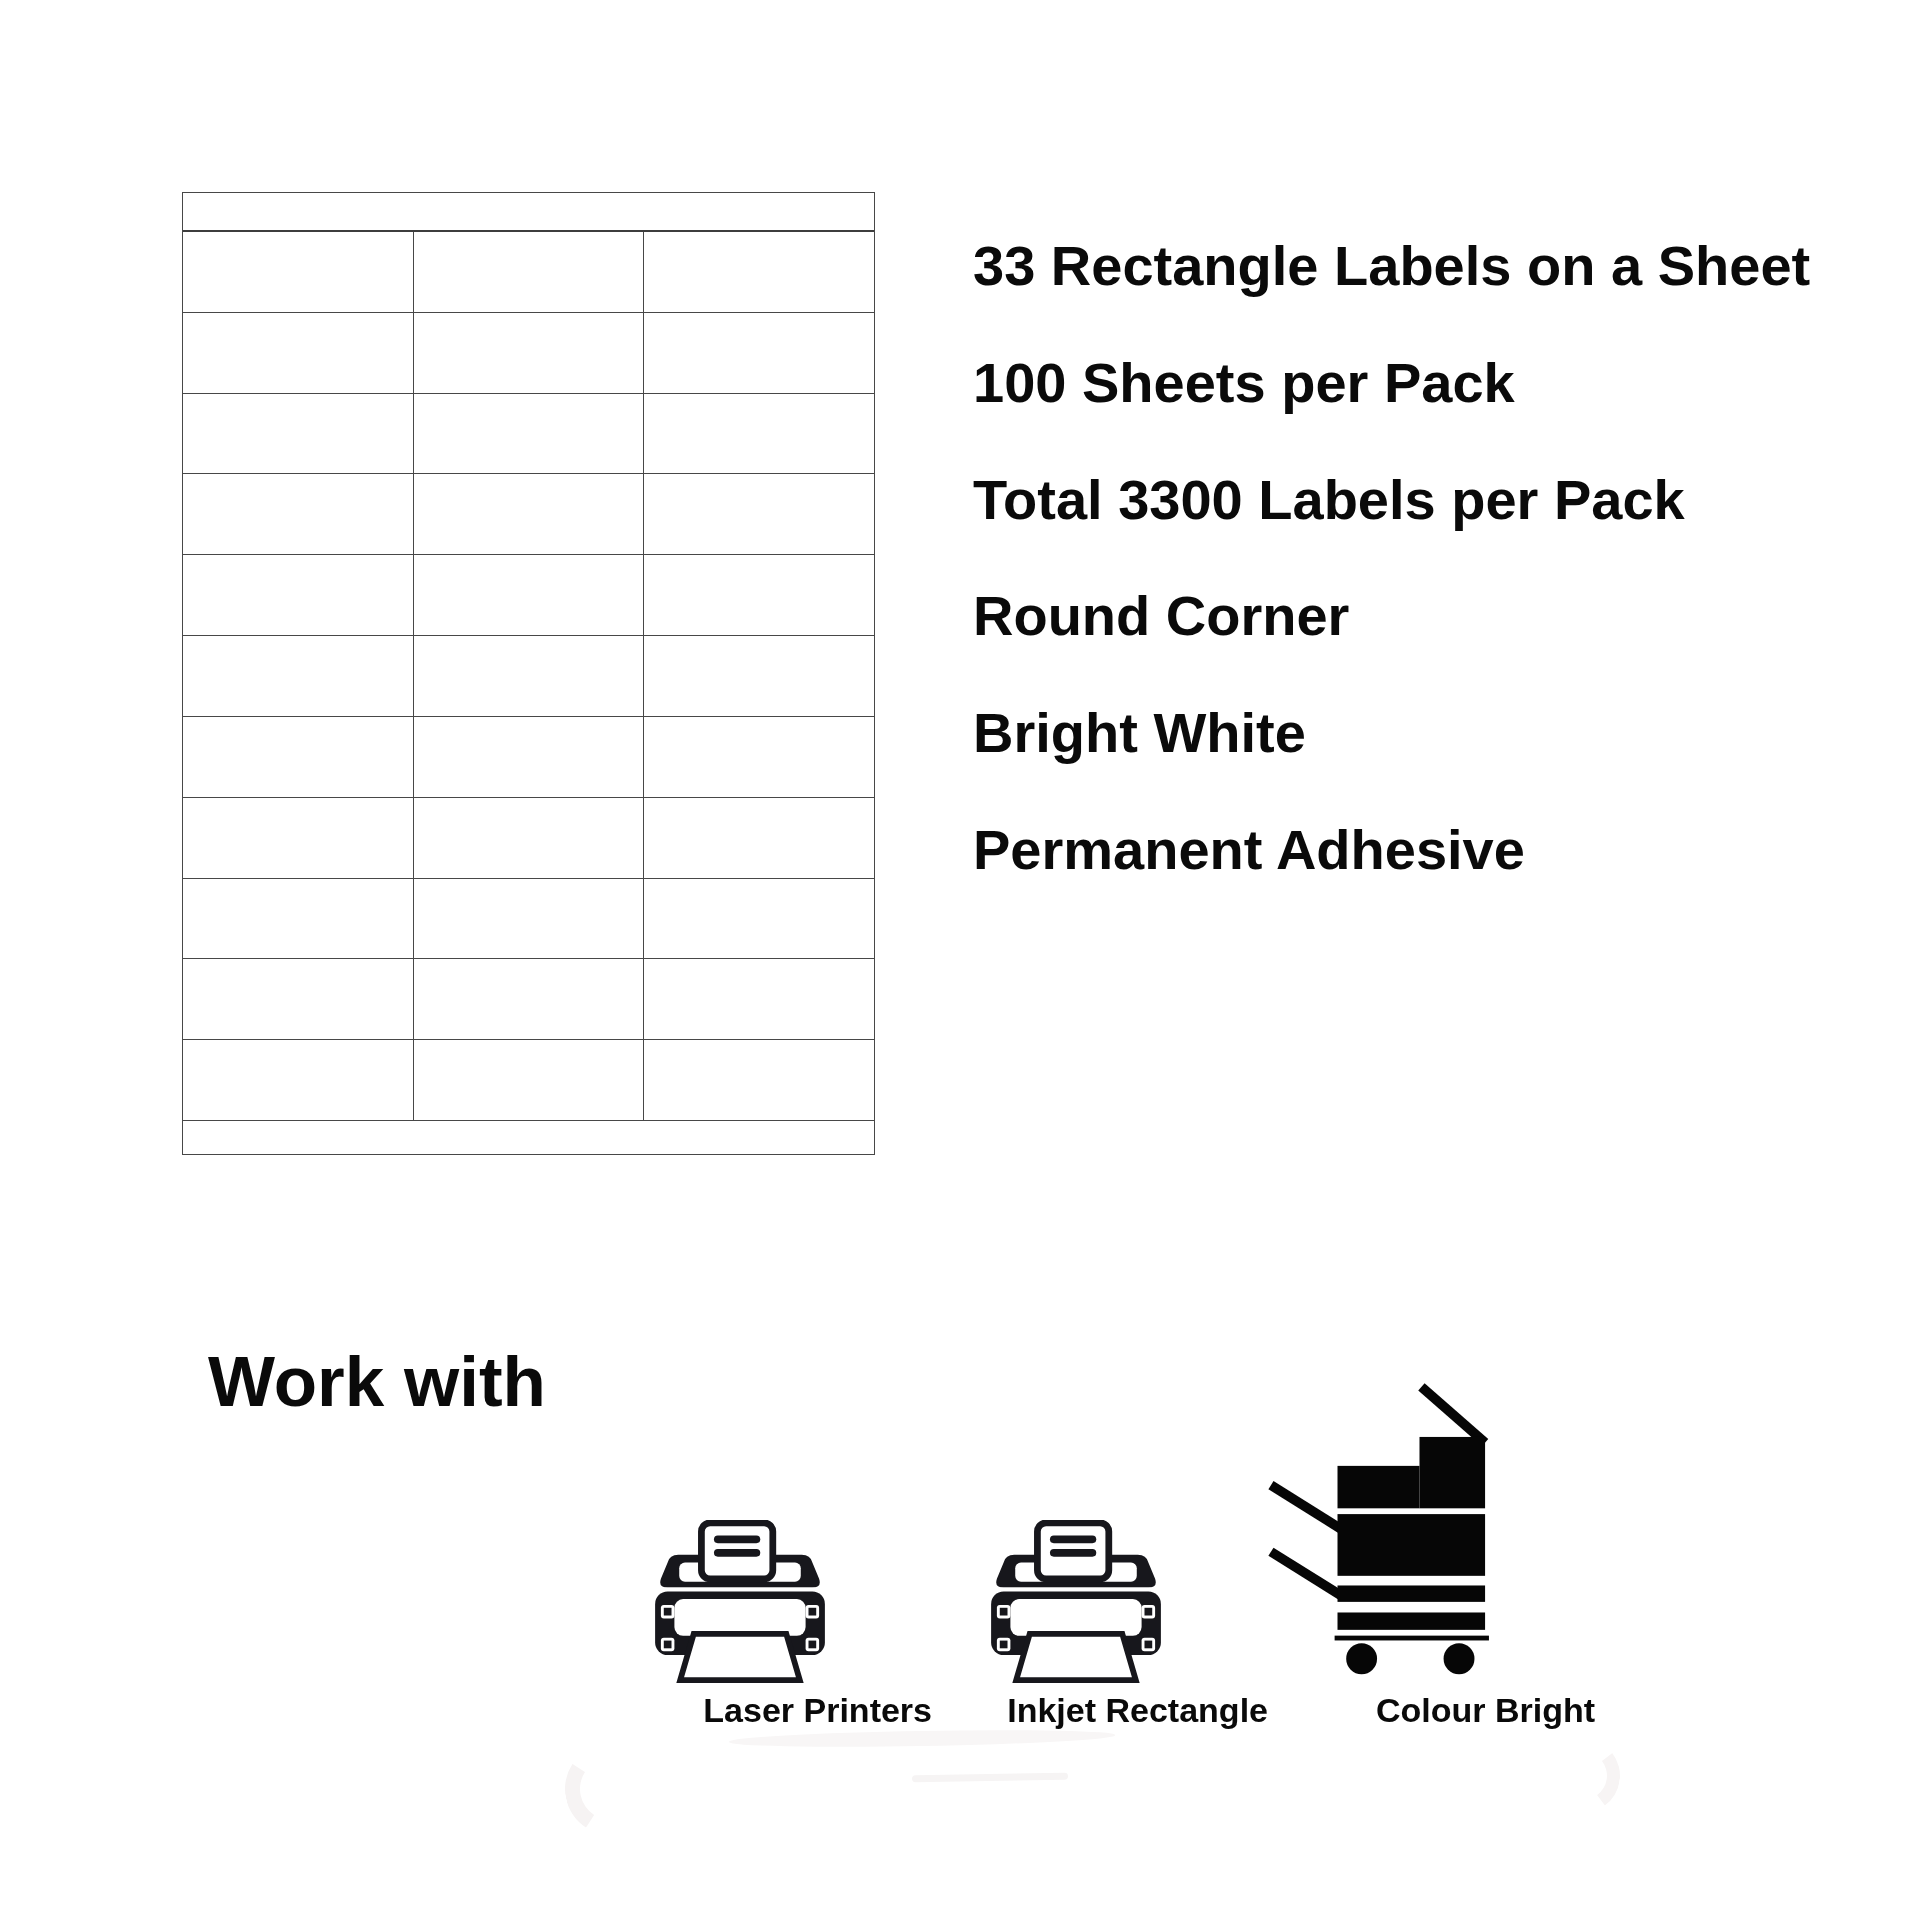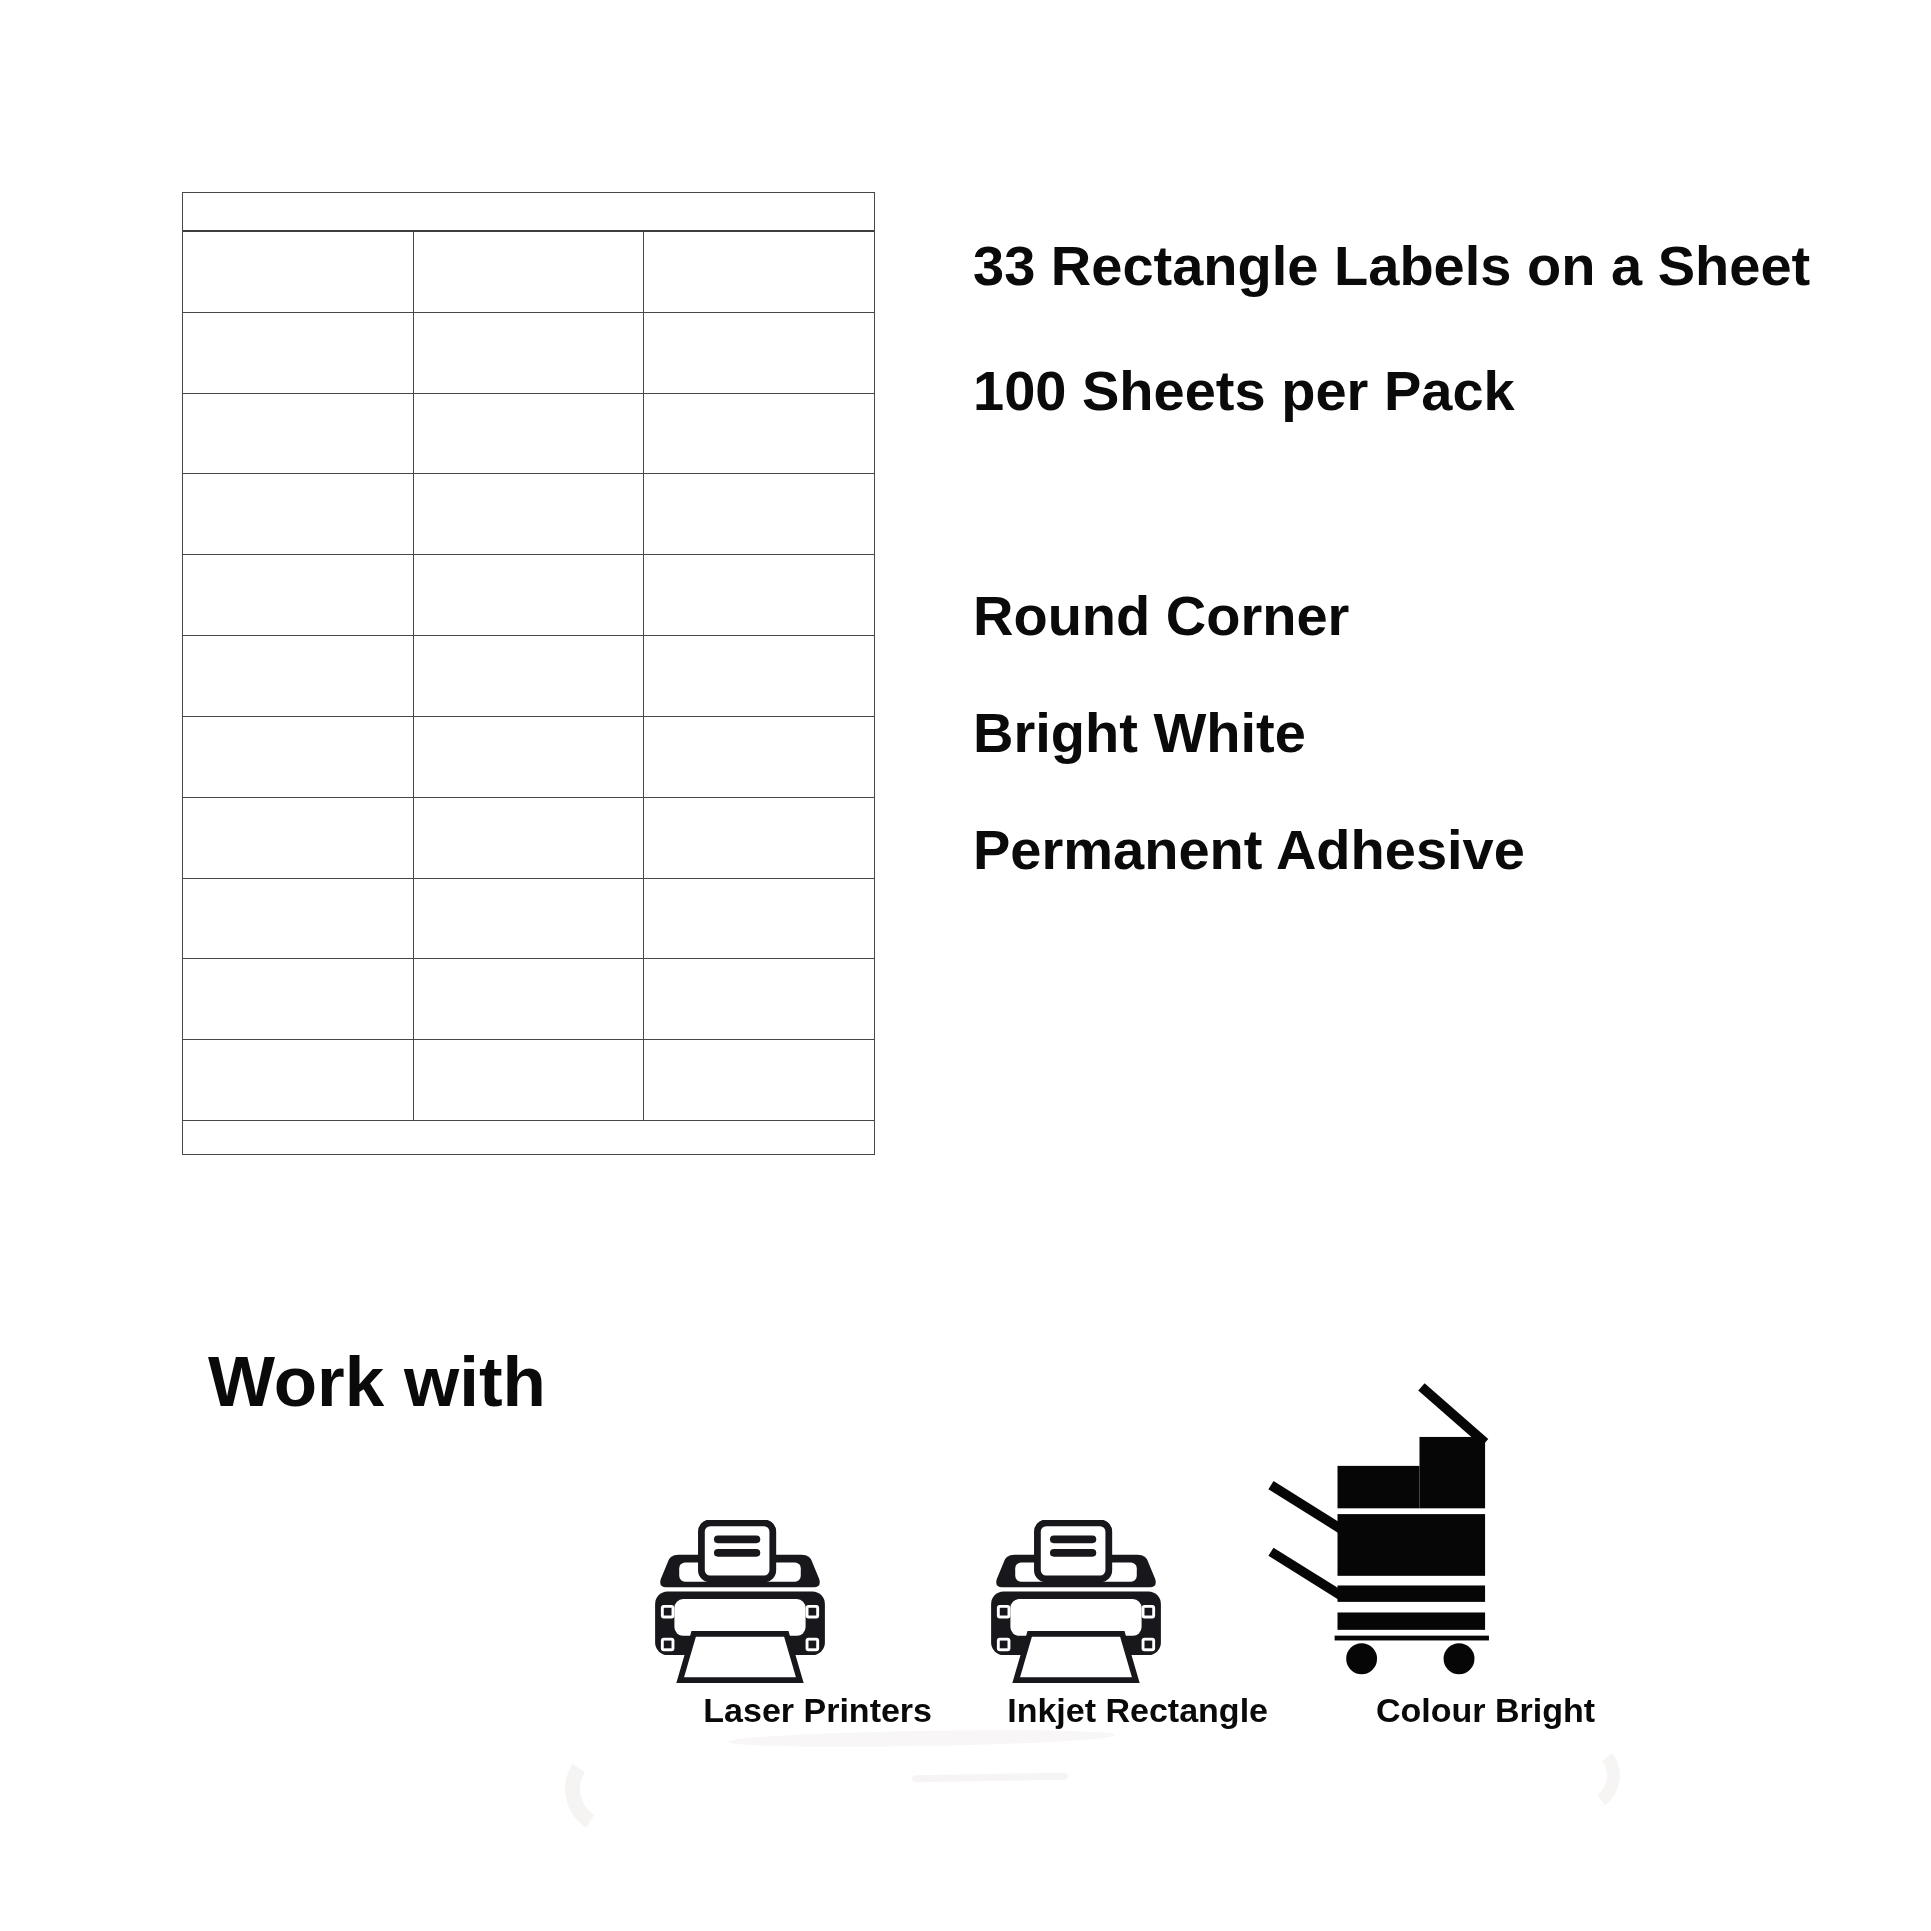--- a/index.html
+++ b/index.html
@@ -139,21 +139,22 @@
         <div class="label-row">
           <div class="label-cell"></div>
           <div class="label-cell"></div>
           <div class="label-cell"></div>
         </div>
       </div>
     <div class="margin-row-bottom"></div>
   </div>
 
   <div class="feature" style="top:199px">33 Rectangle Labels on a Sheet</div>
-  <div class="feature" style="top:324px">100 Sheets per Pack</div>
+  <div class="feature" style="top:316px">100 Sheets per Pack</div>
+  <div class="feature" style="top:433px">Total 3300 Labels per Pack</div>
   <div class="feature" style="top:666px">Bright White</div>
   <div class="feature" style="top:549px">Round Corner</div>
   <div class="feature" style="top:783px">Permanent Adhesive</div>
 
   <div class="work-with">Work with</div>
 
   <div class="device-icon" style="left:653px;top:1481px;width:174px;height:164px">
     <svg width="174" height="164" viewBox="0 0 180 170">
       <g fill="#17171c">
         <path d="M26,36 H154 Q163,36 165,44 L172,61 Q175,70 165,70 H15 Q5,70 8,61 L15,44 Q17,36 26,36 Z"></path>

